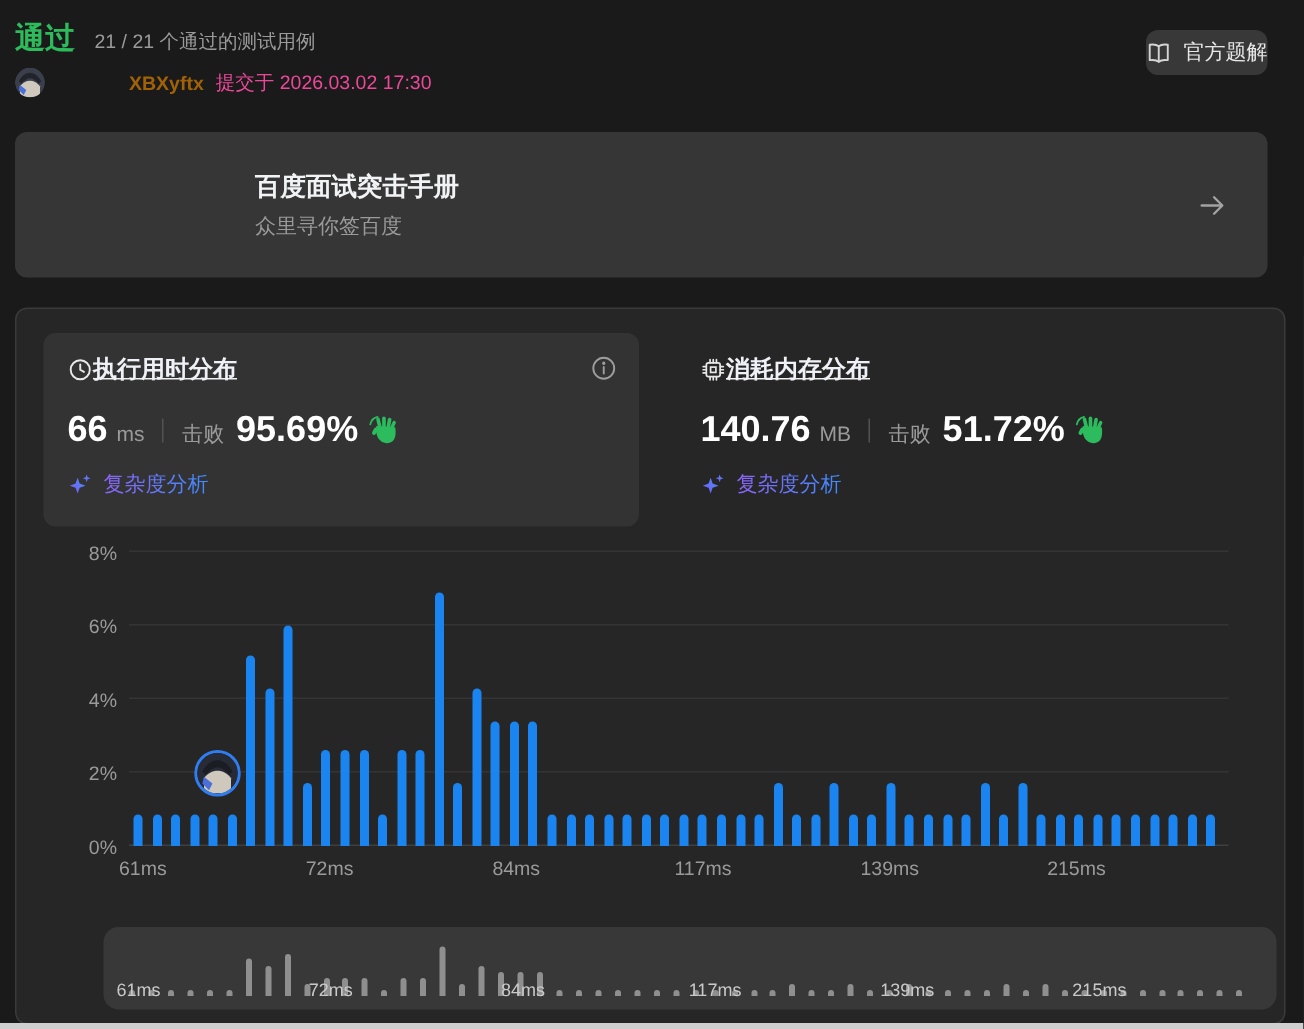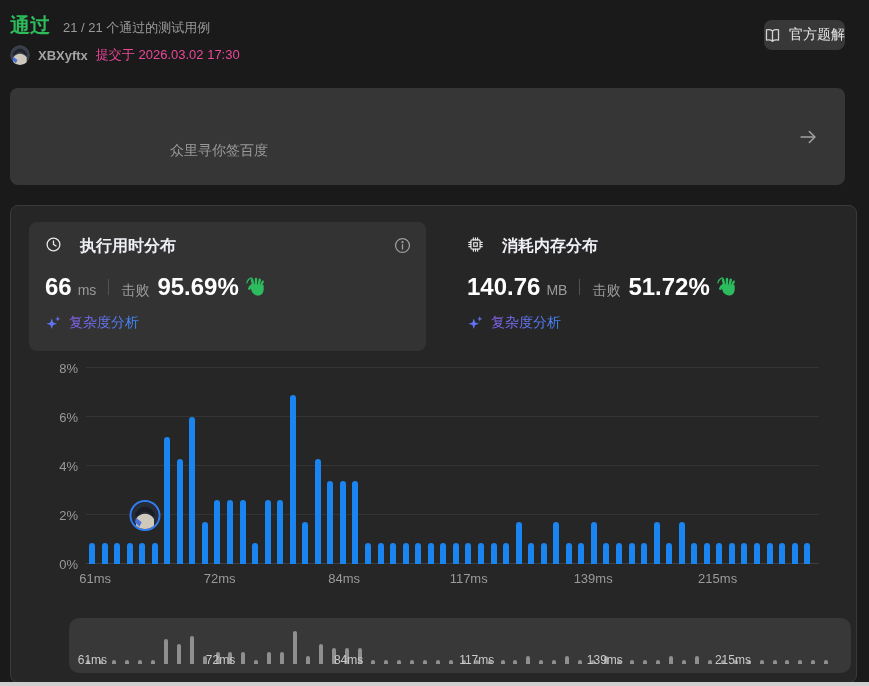--- a/index.html
+++ b/index.html
@@ -9,21 +9,21 @@
     font-family:"Liberation Sans","DejaVu Sans",sans-serif;
     color:#f0f1f3;
     --bar-color:#1a85f1; --mini-bar-color:#8f8f8f;
   }
   .header { position:absolute; left:0; top:0; right:0; height:82px; }
   .status-row { position:absolute; left:10px; top:12px; display:flex; align-items:baseline; gap:13px; }
   .status { font-size:20px; font-weight:bold; color:#2dbb5c; }
   .cases { font-size:13px; color:#9a9a9a; }
   .user-row { position:absolute; left:10px; top:45px; display:flex; align-items:center; gap:8px; }
   .avatar { width:20px; height:20px; border-radius:50%; overflow:hidden; display:inline-flex; flex:none; }
-  .username { font-size:13px; font-weight:bold; color:#a3a3a3; cursor:pointer; }
+  .username { font-size:13px; font-weight:bold; color:#a16207; cursor:pointer;margin-left:48px; }
   .submitted { font-size:13px; color:#ec4899; }
   .header-buttons { position:absolute; right:24px; top:20px; display:flex; gap:12px; }
   .btn { display:flex; align-items:center; gap:8px; height:30px; padding:0 0; border:none;
          border-radius:8px; font-size:14px; cursor:pointer;
          font-family:"Liberation Sans","DejaVu Sans",sans-serif;margin-left:29px; }
   .btn-dark { background:#383838; color:#e6e6e6; }
   .btn-green { background:#2cbb5d; color:#ffffff; font-weight:bold; }
 
   .banner { position:absolute; left:10px; top:88px; width:835px; height:97px; background:#363636;
             border-radius:8px; cursor:pointer; }
@@ -37,21 +37,21 @@
   .banner-title { position:absolute; left:160px; top:25px; font-size:17px; font-weight:bold; color:#f2f3f5; }
   .banner-sub   { position:absolute; left:160px; top:54px; font-size:14px; color:#9a9a9a; }
   .banner-arrow { position:absolute; right:26px; top:38px; width:22px; height:22px; }
 
   .panel { position:absolute; left:10px; top:205px; width:847px; height:478px;
            background:#262626; border:1px solid #3a3a3a; border-radius:8px; }
 
   .stat-card { position:absolute; left:18px; top:16px; width:397px; height:129px;
                background:#333333; border-radius:8px; padding:14px 16px; }
   .stat-plain { position:absolute; left:456px; top:16px; width:386px; height:129px; padding:14px 0; }
-  .stat-title-row { display:flex; gap:18px; }
+  .stat-title-row { display:flex; align-items:center; gap:0;text-decoration:underline; }
   .stat-title { font-size:16px; font-weight:bold; color:#eff1f6; }
   .info-btn { position:absolute; right:14px; top:14px; width:20px; height:20px; cursor:pointer;
               background:none; border:none; padding:0; }
   .stat-value-row { display:flex; align-items:baseline; margin-top:16px; }
   .stat-value { font-size:24px; font-weight:bold; color:#ffffff; }
   .stat-unit  { font-size:14px; color:#9a9a9a; margin-left:6px; }
   .stat-divider { width:1px; height:16px; background:#525252; margin:0 12px; align-self:center; }
   .beats-label { font-size:14px; color:#9a9a9a; margin-right:8px; }
   .hand-icon { margin-left:7px; align-self:center; display:inline-flex; }
   .analysis-link { display:flex; align-items:center; gap:6px; margin-top:13px; cursor:pointer; width:max-content; }
@@ -111,20 +111,21 @@
             <path d="M12 5.5 C10 3.8 7 3.5 3.5 4 V18.5 C7 18 10 18.3 12 20 C14 18.3 17 18 20.5 18.5 V4 C17 3.5 14 3.8 12 5.5 Z"></path>
             <path d="M12 5.5 V20"></path>
           </svg>
         </span>
         <span>官方题解</span>
       </button>
     </div>
   </div>
 
   <div class="banner">
+    <div class="banner-title">百度面试突击手册</div>
     <div class="banner-sub">众里寻你签百度</div>
     <div class="banner-arrow">
       <svg width="22" height="22" viewBox="0 0 24 24" fill="none" stroke="#a3a3a3" stroke-width="1.7" stroke-linecap="round" stroke-linejoin="round">
         <path d="M4.5 12 H19"></path>
           <path d="M13.5 6 L19.5 12 L13.5 18"></path>
       </svg>
     </div>
   </div>
 
   <div class="panel">

